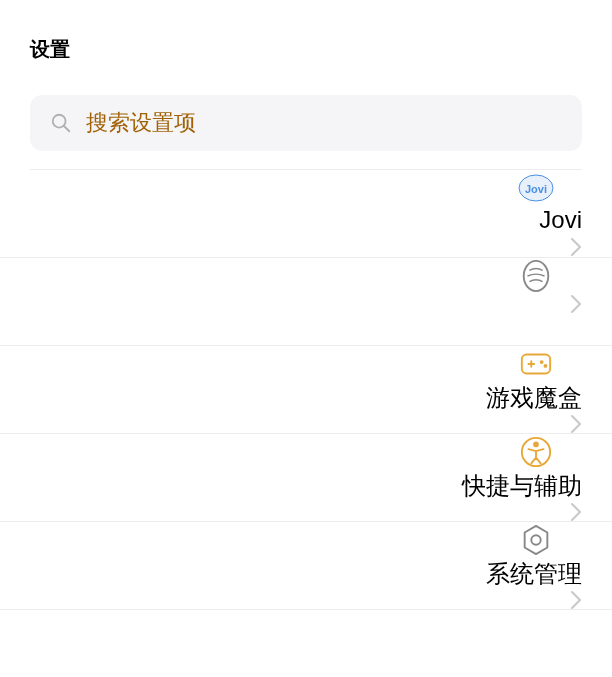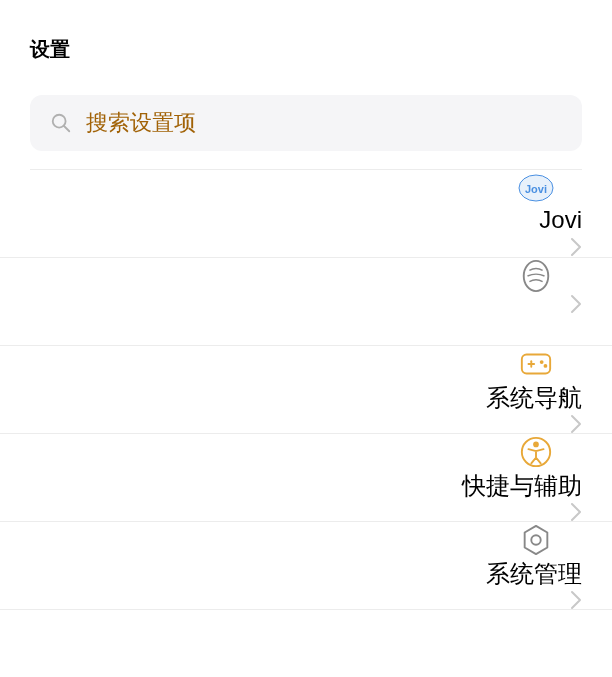--- a/index.html
+++ b/index.html
@@ -150,21 +150,21 @@
     <div class="settings-item">
       <span class="item-icon">
         <svg viewBox="0 0 36 36" width="34" height="34">
           <rect x="3" y="8" width="30" height="20" rx="5" fill="none" stroke="#e8a838" stroke-width="2"></rect>
           <line x1="10" y1="18" x2="16" y2="18" stroke="#e8a838" stroke-width="2" stroke-linecap="round"></line>
           <line x1="13" y1="15" x2="13" y2="21" stroke="#e8a838" stroke-width="2" stroke-linecap="round"></line>
           <circle cx="24" cy="16" r="2" fill="#e8a838"></circle>
           <circle cx="28" cy="20" r="2" fill="#e8a838"></circle>
         </svg>
       </span>
-      <span class="item-label">系统导航</span>
+      <span class="item-label">游戏魔盒</span>
       <span class="chevron-right">
         <svg viewBox="0 0 12 20" width="12" height="20">
           <polyline points="2,2 10,10 2,18" fill="none" stroke="#c8c8c8" stroke-width="2" stroke-linecap="round" stroke-linejoin="round"></polyline>
         </svg>
       </span>
     </div>
 
     <div class="settings-item">
       <span class="item-icon">
         <svg viewBox="0 0 36 36" width="34" height="34">

